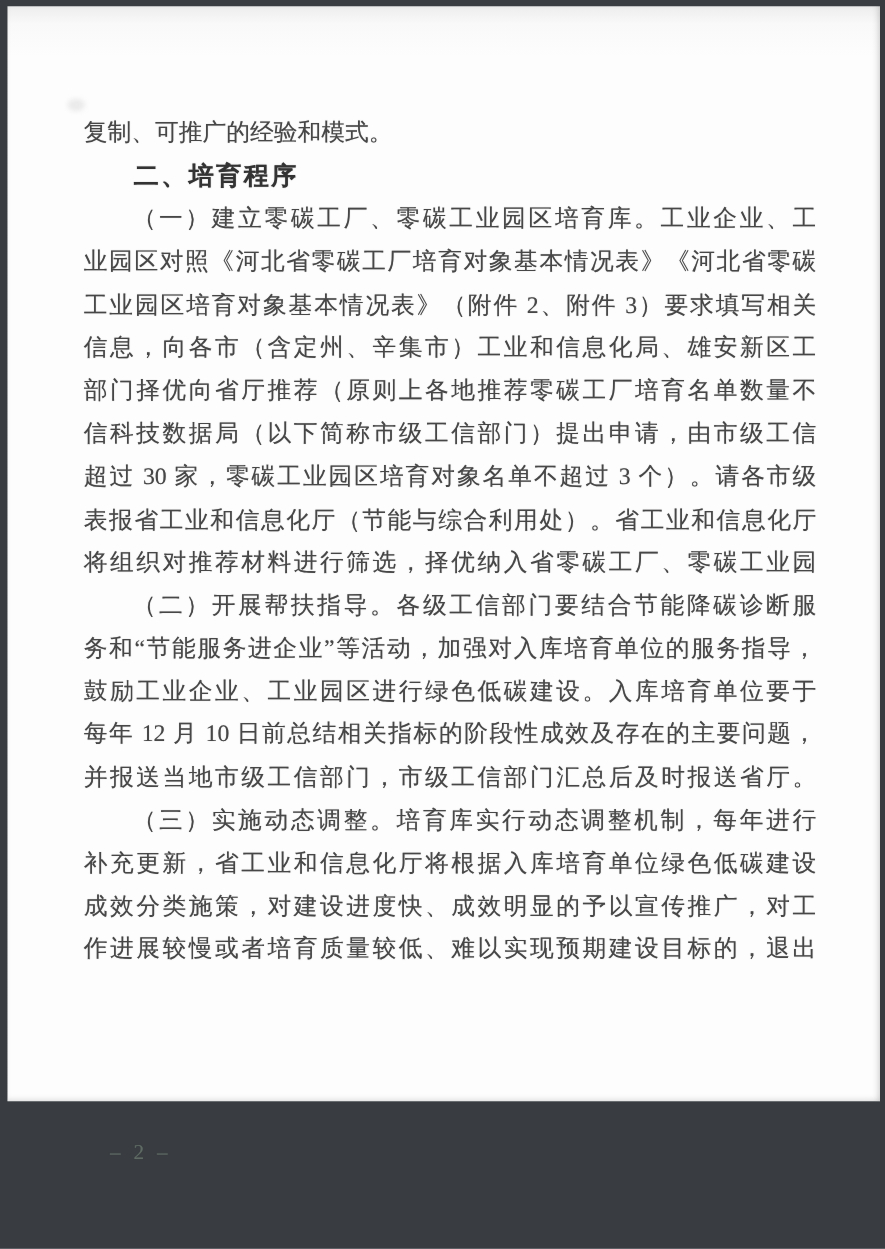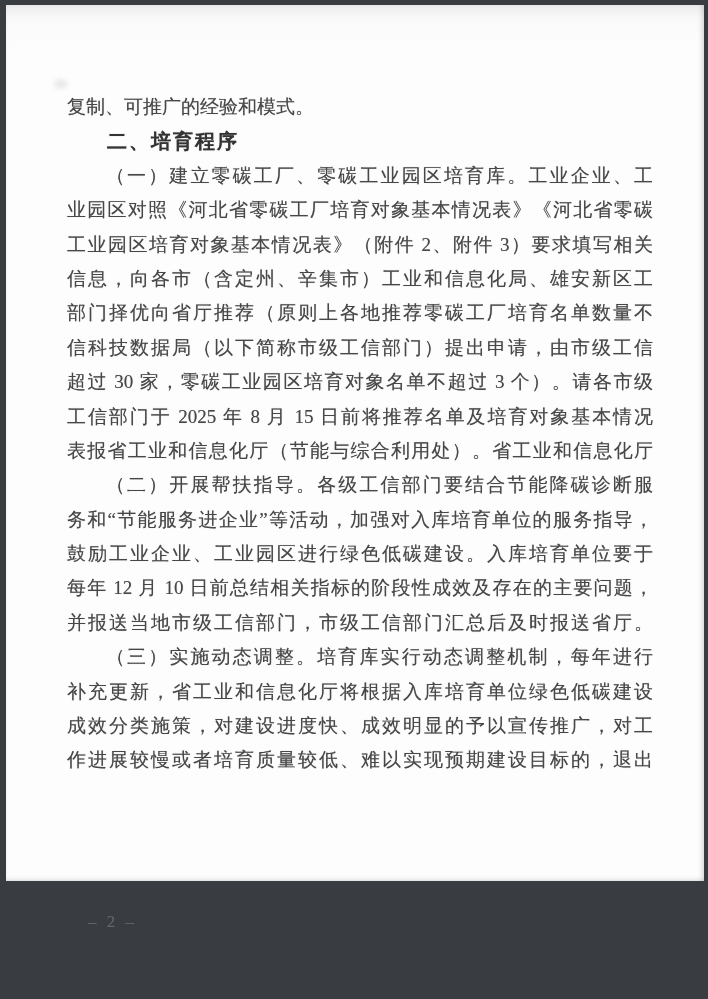--- a/index.html
+++ b/index.html
@@ -99,22 +99,22 @@
     <div class="text-block" id="lines-container">
         <div class="line plain">复制、可推广的经验和模式。</div>
         <div class="line heading">二、培育程序</div>
         <div class="line indent-justify">（一）建立零碳工厂、零碳工业园区培育库。工业企业、工</div>
         <div class="line justify">业园区对照《河北省零碳工厂培育对象基本情况表》《河北省零碳</div>
         <div class="line justify">工业园区培育对象基本情况表》（附件 2、附件 3）要求填写相关</div>
         <div class="line justify">信息，向各市（含定州、辛集市）工业和信息化局、雄安新区工</div>
         <div class="line justify">部门择优向省厅推荐（原则上各地推荐零碳工厂培育名单数量不</div>
         <div class="line justify">信科技数据局（以下简称市级工信部门）提出申请，由市级工信</div>
         <div class="line justify">超过 30 家，零碳工业园区培育对象名单不超过 3 个）。请各市级</div>
-        <div class="line justify">工信部门于 2025 年 8 月 15 日前将推荐名单及培育对象基本情况</div>
         <div class="line justify">表报省工业和信息化厅（节能与综合利用处）。省工业和信息化厅</div>
+        <div class="line justify">将组织对推荐材料进行筛选，择优纳入省零碳工厂、零碳工业园</div>
         <div class="line indent-justify">（二）开展帮扶指导。各级工信部门要结合节能降碳诊断服</div>
         <div class="line justify">务和“节能服务进企业”等活动，加强对入库培育单位的服务指导，</div>
         <div class="line justify">鼓励工业企业、工业园区进行绿色低碳建设。入库培育单位要于</div>
         <div class="line justify">每年 12 月 10 日前总结相关指标的阶段性成效及存在的主要问题，</div>
         <div class="line justify">并报送当地市级工信部门，市级工信部门汇总后及时报送省厅。</div>
         <div class="line indent-justify">（三）实施动态调整。培育库实行动态调整机制，每年进行</div>
         <div class="line justify">补充更新，省工业和信息化厅将根据入库培育单位绿色低碳建设</div>
         <div class="line justify">成效分类施策，对建设进度快、成效明显的予以宣传推广，对工</div>
         <div class="line justify">作进展较慢或者培育质量较低、难以实现预期建设目标的，退出</div>
       </div>

